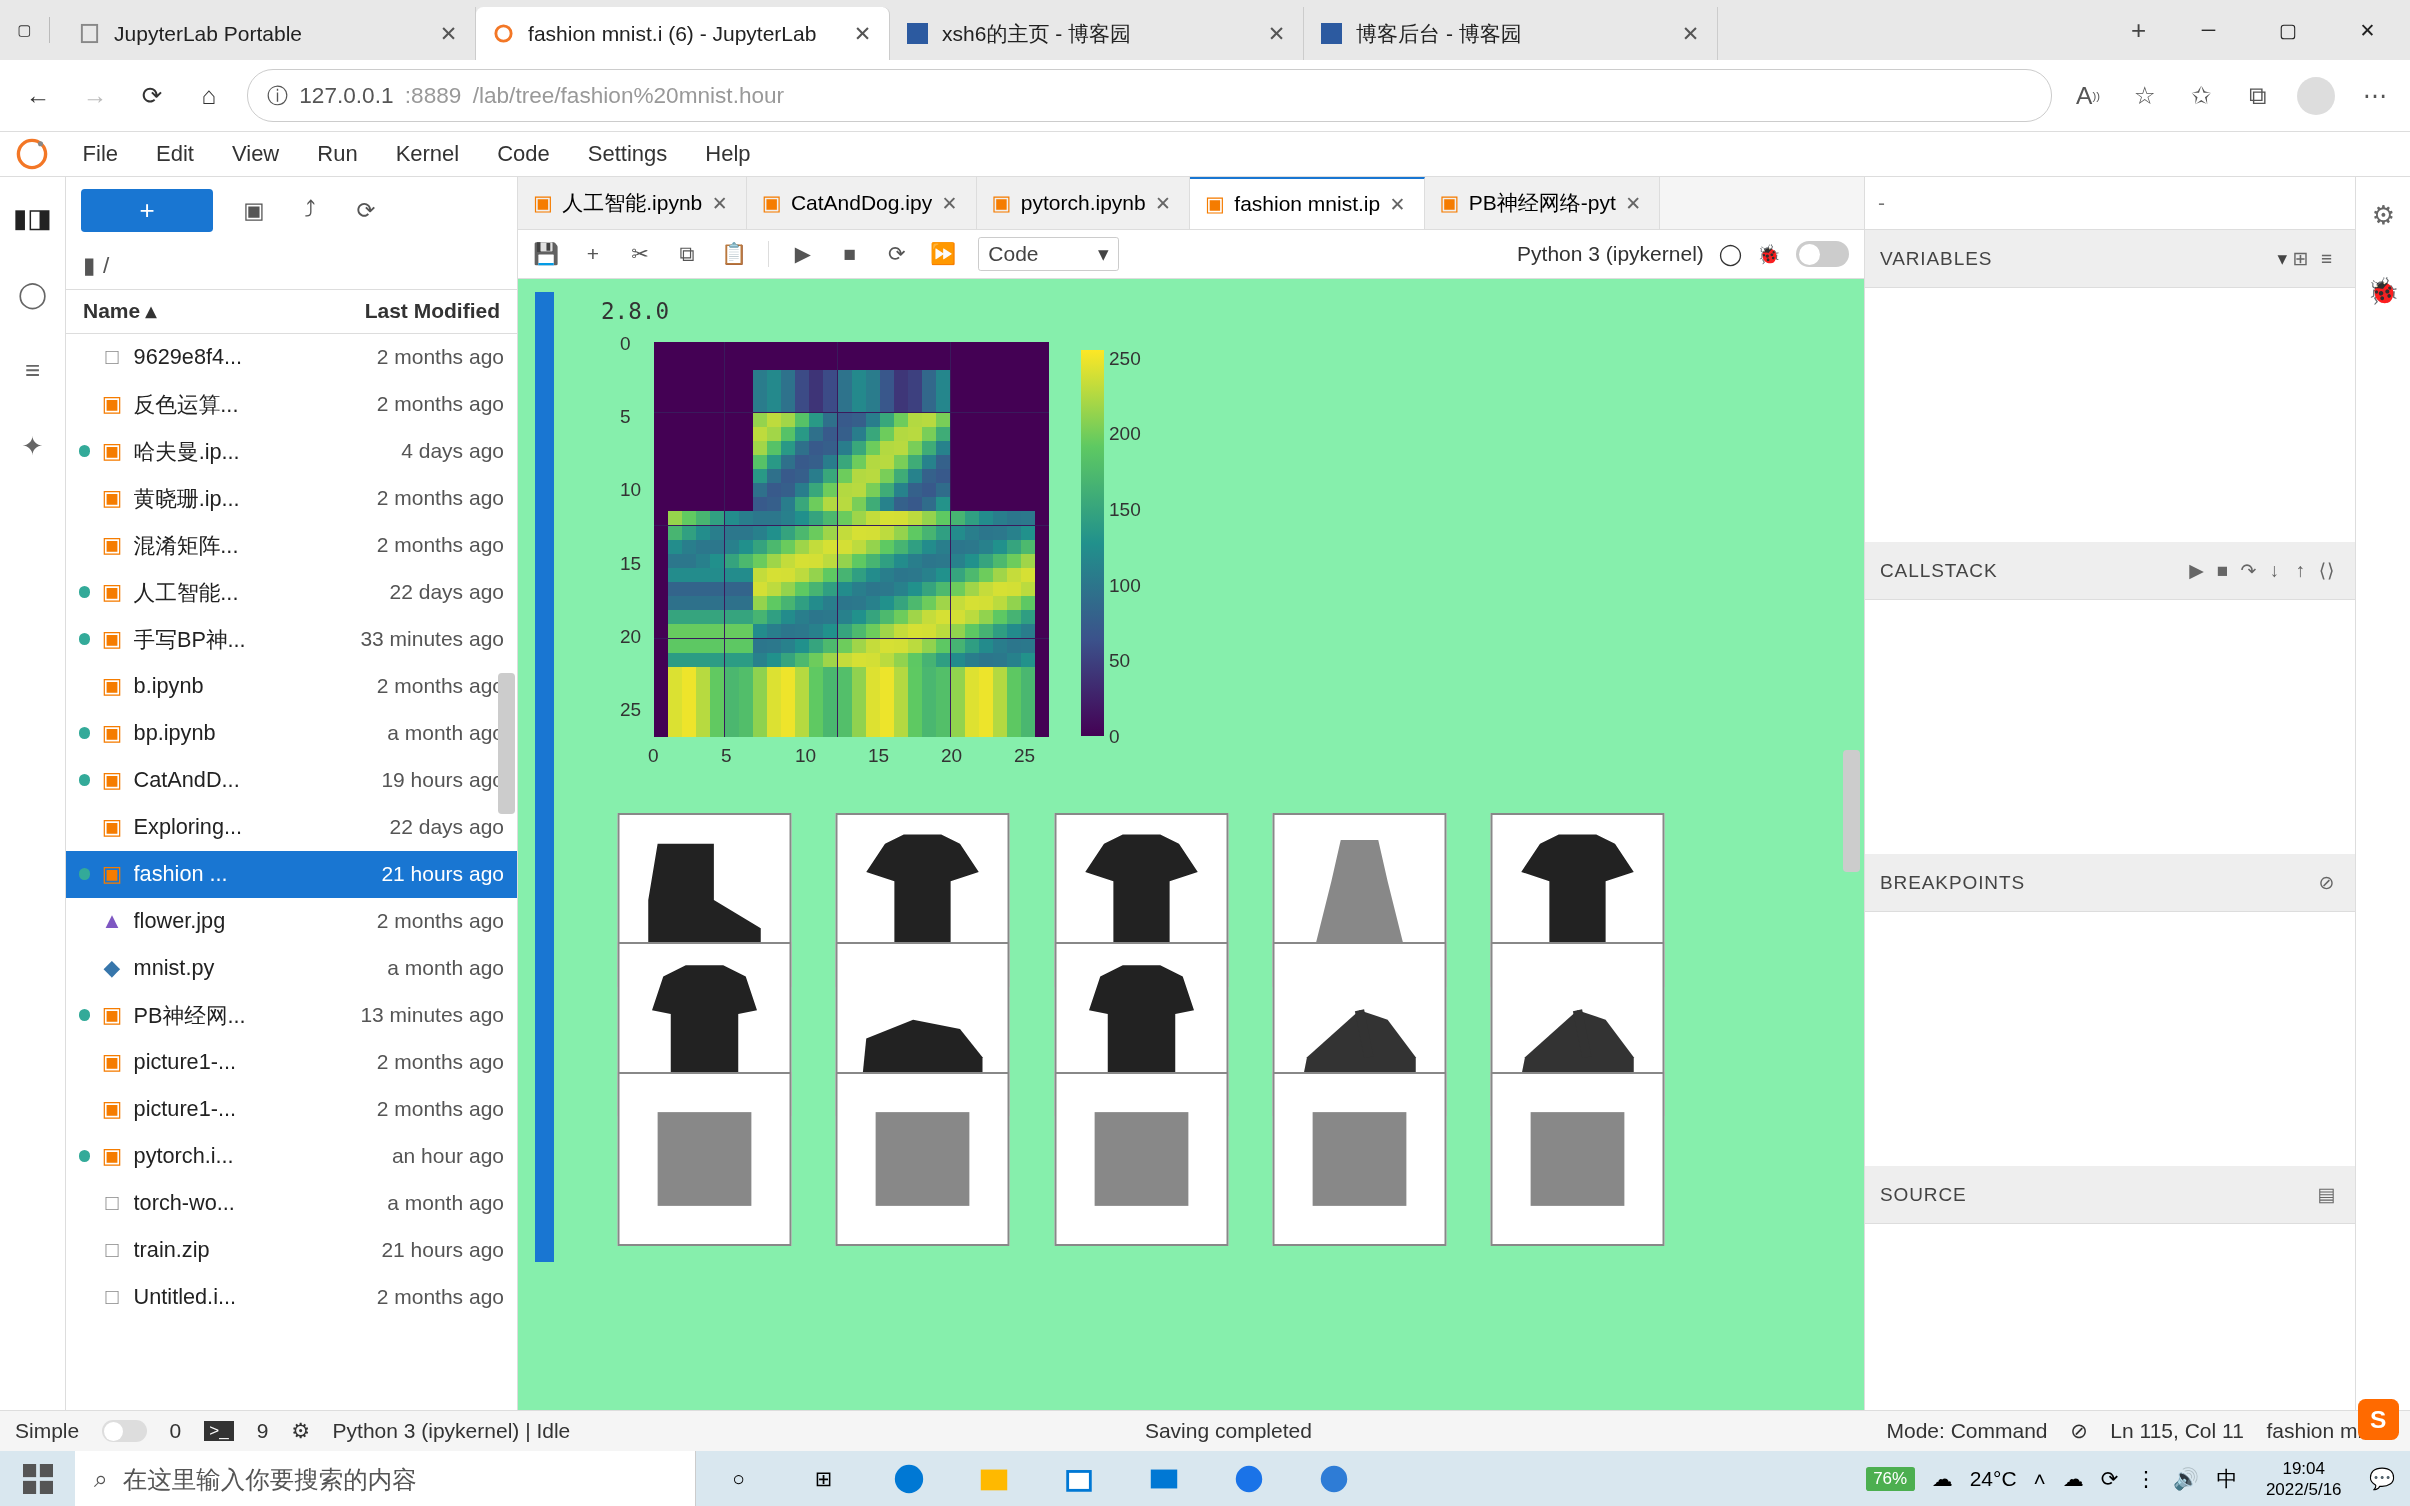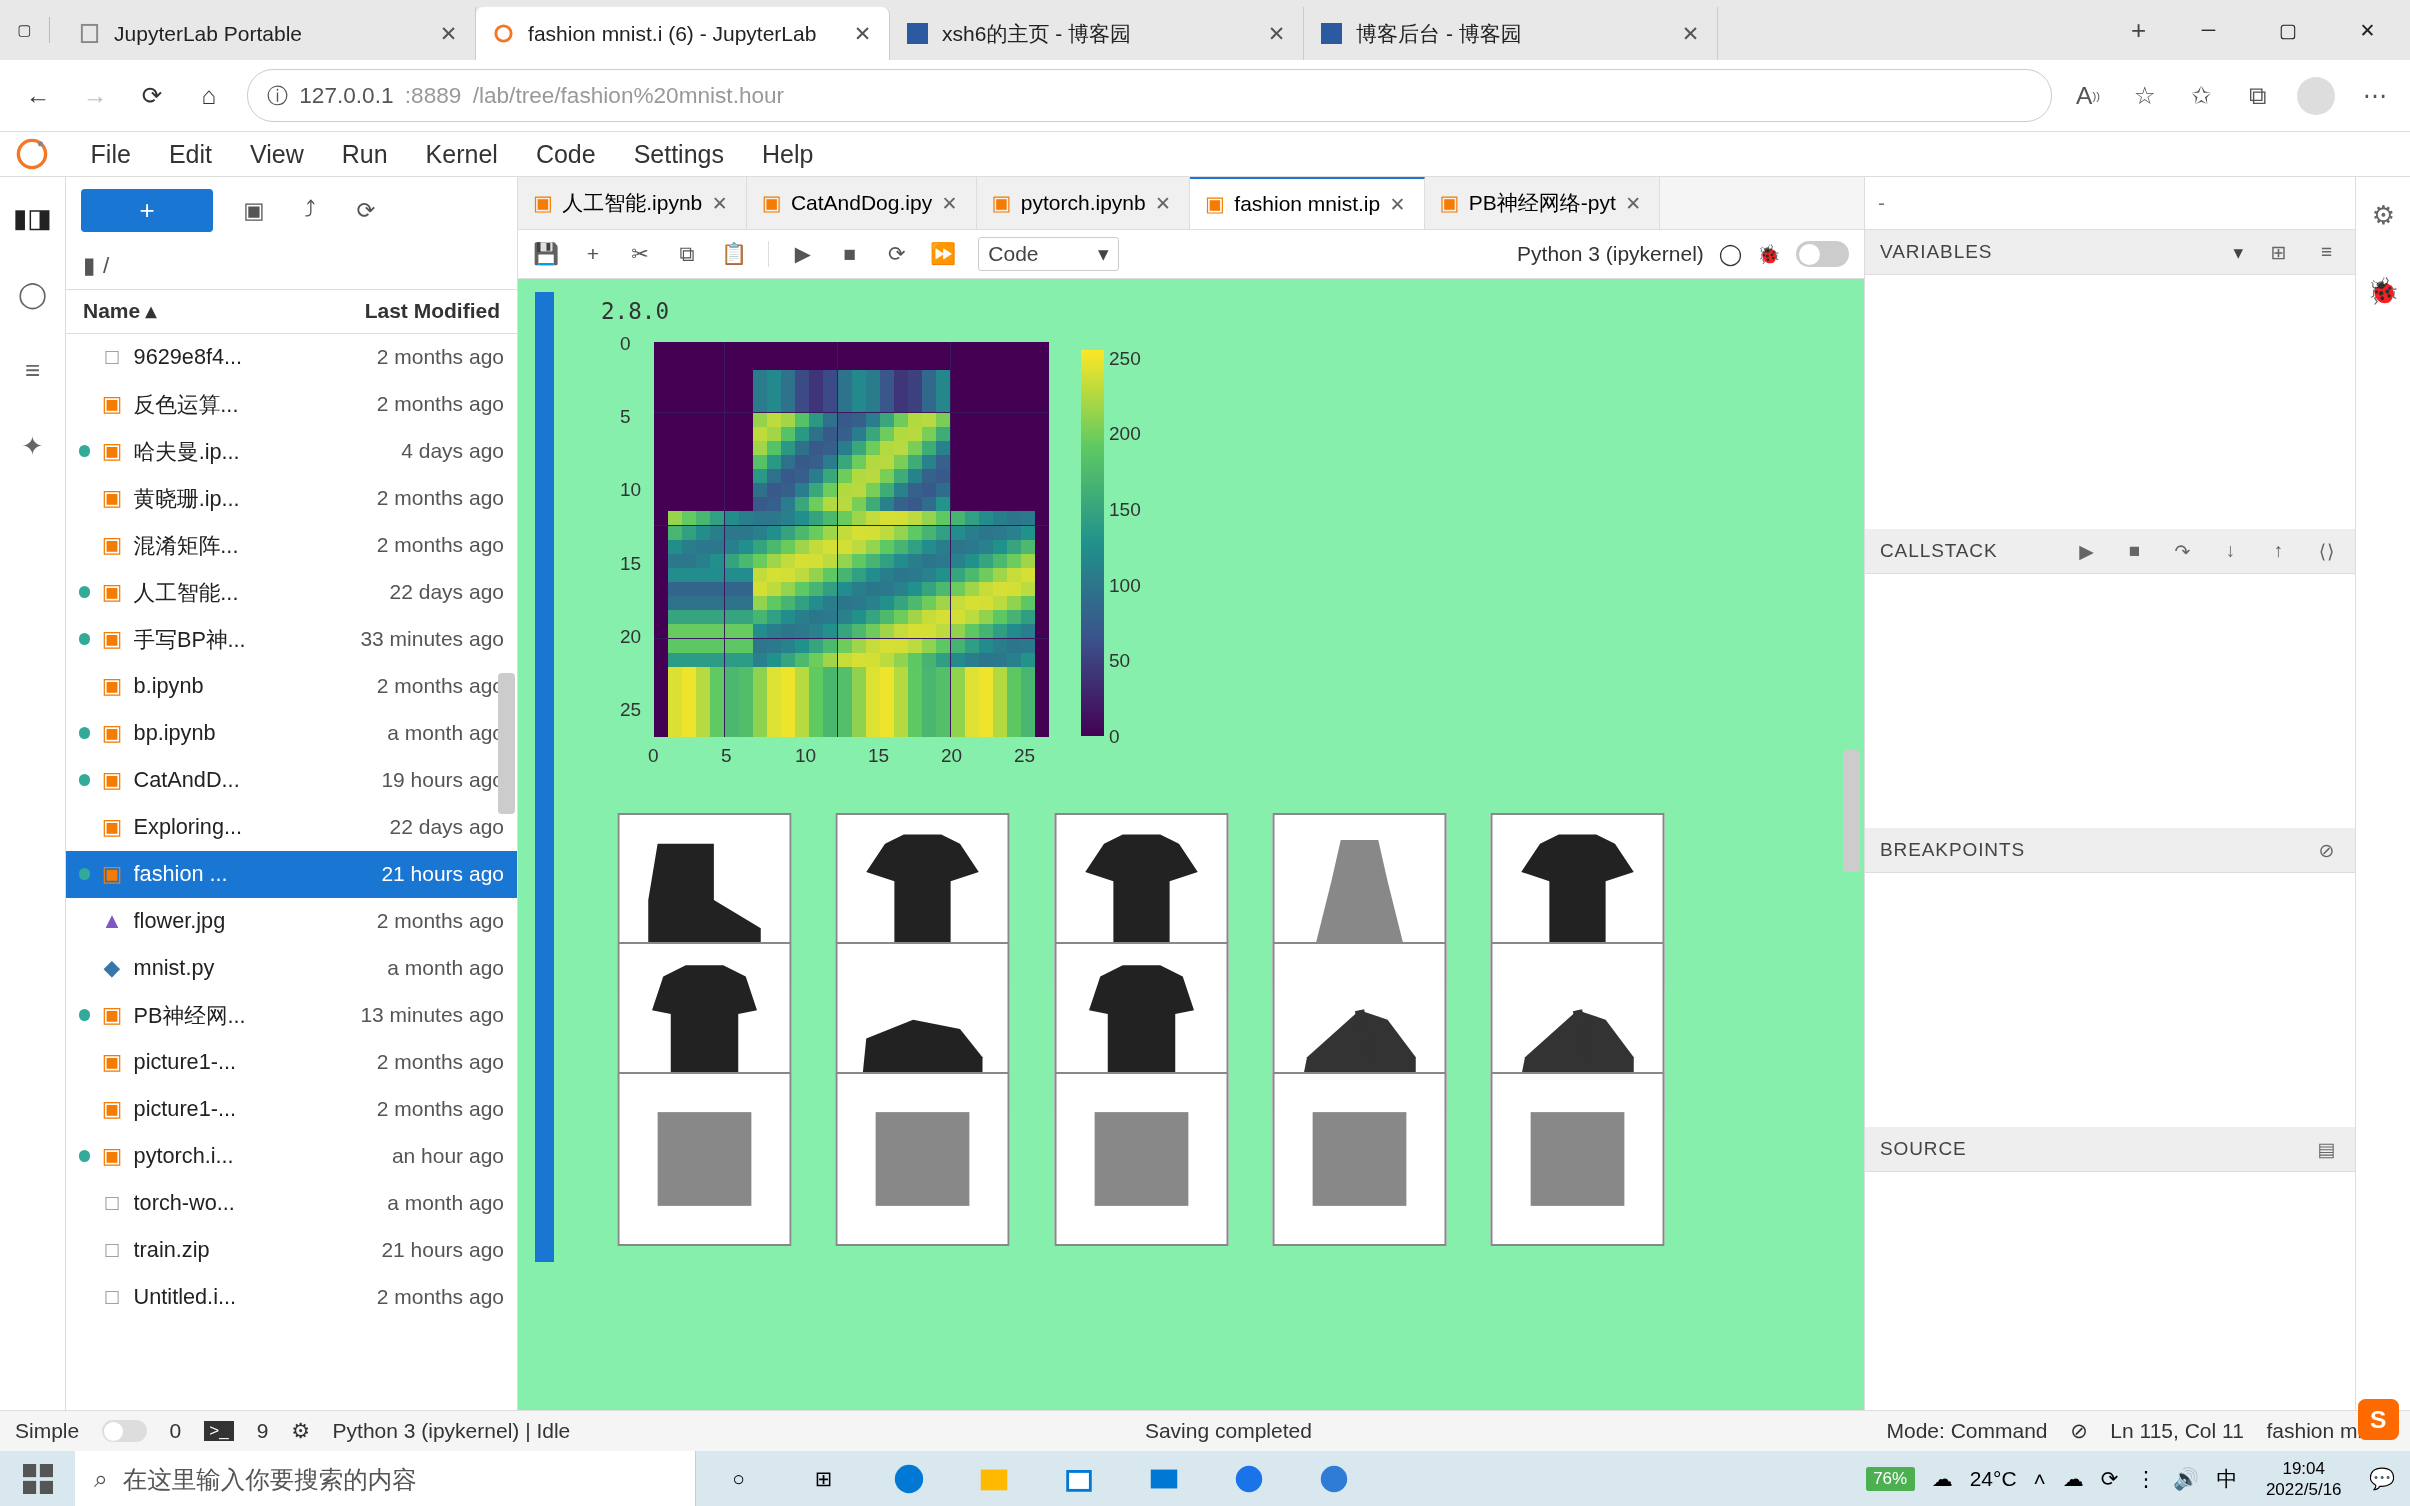--- a/index.html
+++ b/index.html
@@ -23,21 +23,21 @@
   .nav-btn { width: 38px; height: 38px; display: flex; align-items: center; justify-content: center; font-size: 24.5px; color: #333; }
   .nav-btn.disabled { color: #bbb; }
   .url-box { flex: 1; height: 53px; border: 0.9px solid #ccc; border-radius: 26px; display: flex; align-items: center; padding: 0 19px; gap: 11.3px; font-size: 22.6px; color: #555; }
   .url-box .host { color: #555; }
   .url-box .path { color: #999; }
   .addr-right { display: flex; align-items: center; gap: 22.6px; }
   .addr-icon { width: 34px; height: 34px; display: flex; align-items: center; justify-content: center; font-size: 24.5px; color: #555; }
   .avatar { width: 38px; height: 38px; border-radius: 50%; background: #ddd; }
 
   
-  .jl-menubar { height: 45px; background: #fff; display: flex; align-items: center; padding: 0 11.3px; gap: 8px; border-bottom: 0.9px solid #ddd; font-size: 25px; }
+  .jl-menubar { height: 45px; background: #fff; display: flex; align-items: center; padding: 0 11.3px; gap: 0; border-bottom: 0.9px solid #ddd; font-size: 22px; }
   .jl-logo { width: 41px; height: 41px; margin-right: 11.3px; display: flex; align-items: center; justify-content: center; }
   .jl-logo-svg { width: 34px; height: 34px; }
   .jl-menu-item { padding: 0 19px; height: 100%; display: flex; align-items: center; color: #333; }
 
   .jl-body { display: flex; height: calc(100% - 60px - 72px - 45px - 41px - 56px); }
   .jl-leftbar { width: 66px; background: #fff; border-right: 0.9px solid #ddd; display: flex; flex-direction: column; align-items: center; padding-top: 22.6px; gap: 38px; }
   .lb-icon { width: 38px; height: 38px; display: flex; align-items: center; justify-content: center; font-size: 26px; color: #666; }
   .lb-icon.active { color: #222; }
 
   .jl-sidebar { width: 452px; background: #fff; border-right: 0.9px solid #ddd; display: flex; flex-direction: column; }
@@ -98,21 +98,21 @@
   .cb-tick { position: absolute; left: 28px; font-size: 19px; color: #333; font-family: sans-serif; }
 
   .grid-imgs { display: grid; grid-template-columns: repeat(5, 207px); gap: 9.4px 11.3px; }
   .grid-item { display: flex; flex-direction: column; align-items: center; }
   .grid-img { width: 87px; height: 87px; border: 1.9px solid #888; background: #fff; display: flex; align-items: center; justify-content: center; transform: scale(2); transform-origin: top center; margin-bottom: 94px; }
   .grid-img svg { width: 75px; height: 75px; }
   .grid-label { font-size: 21px; color: #222; margin-top: -85px; }
 
   .jl-right { width: 490px; background: #fff; display: flex; flex-direction: column; }
   .jr-searchrow { height: 53px; display: flex; align-items: center; padding: 0 13px; border-bottom: 0.9px solid #ddd; }
-  .jr-panel-head { height: 45px; background: #eee; border-bottom: 0.9px solid #ddd; display: flex; align-items: center; padding: 0 15px; font-size: 19px; color: #444; letter-spacing: 0.9px; gap: 22px; }
+  .jr-panel-head { height: 58px; background: #eee; border-bottom: 0.9px solid #ddd; display: flex; align-items: center; padding: 0 15px; font-size: 19px; color: #444; letter-spacing: 0.9px; gap: 0; }
   .jr-panel-head .spacer { flex: 1; }
   .jr-panel-body { flex: 0 0 auto; }
   .jr-icon { width: 26px; height: 26px; display: flex; align-items: center; justify-content: center; color: #666; font-size: 19px; }
   .jl-rightbar { width: 56px; background: #fff; border-left: 0.9px solid #ddd; display: flex; flex-direction: column; align-items: center; padding-top: 19px; gap: 38px; }
 
   .jl-status { height: 41px; background: #f5f5f5; border-top: 0.9px solid #ddd; display: flex; align-items: center; padding: 0 15px; font-size: 21px; color: #333; gap: 22.6px; }
   .jl-status .spacer { flex: 1; }
   .pill { width: 45px; height: 22.6px; background: #ddd; border-radius: 11.3px; position: relative; }
   .pill::after { content: ''; position: absolute; left: 1.9px; top: 1.9px; width: 19px; height: 19px; background: #fff; border-radius: 50%; }
 

